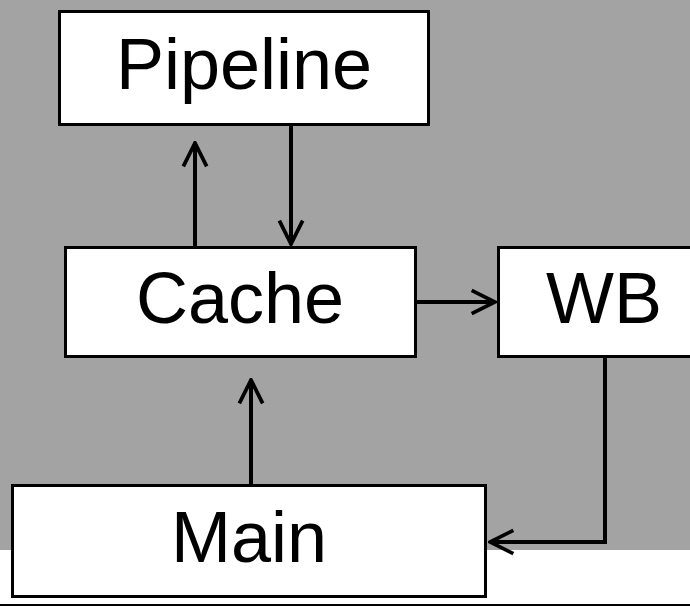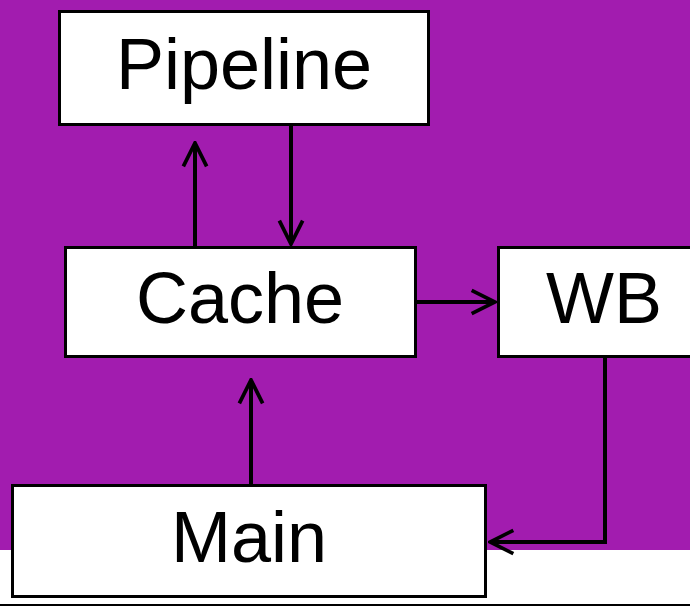--- a/index.html
+++ b/index.html
@@ -11,21 +11,21 @@
   body {
     width: 690px;
     height: 608px;
     overflow: hidden;
     font-family: "Liberation Sans", sans-serif;
   }
   #diagram-canvas {
     position: relative;
     width: 690px;
     height: 550px;
-    background: #a21caf;
+    background: #a3a3a3;
   }
   #diagram-svg {
     position: absolute;
     top: 0;
     left: 0;
     display: block;
   }
   .node-label {
     font-family: "Liberation Sans", sans-serif;
     font-weight: 400;

